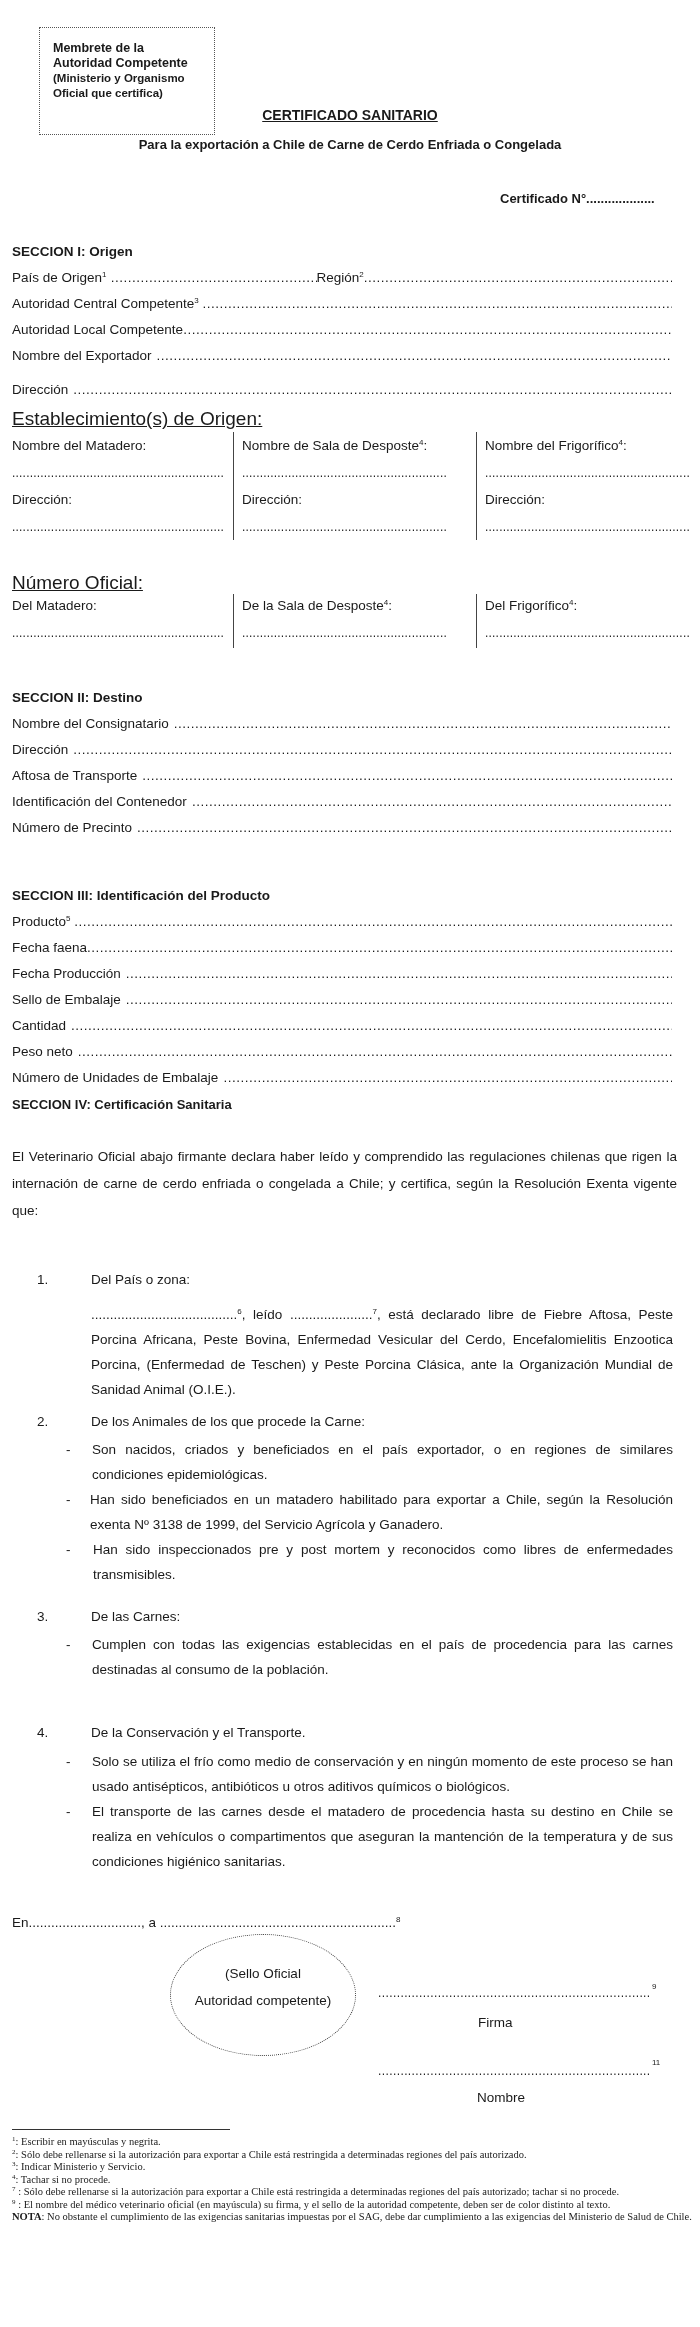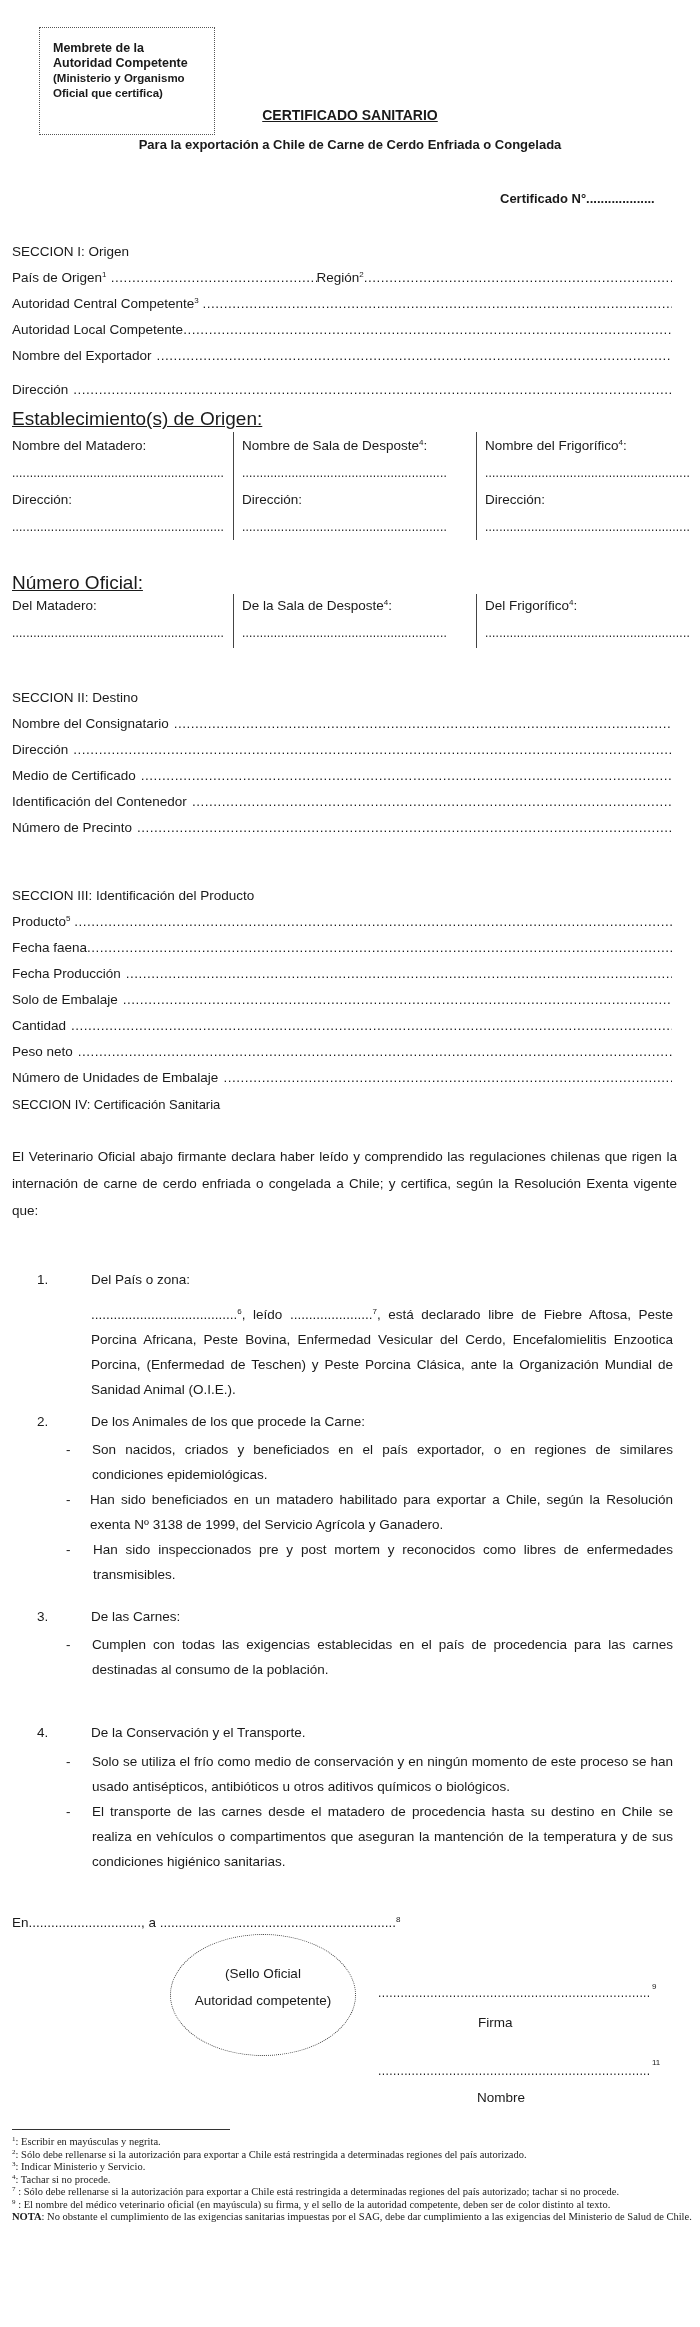--- a/index.html
+++ b/index.html
@@ -17,21 +17,21 @@
   .letterhead .sub { font-weight: bold; font-size: 11.5px; }
   .title {
     left: 0; width: 700px; top: 107px; text-align: center;
     font-weight: bold; font-size: 14px; text-decoration: underline;
   }
   .subtitle {
     left: 0; width: 700px; top: 137px; text-align: center;
     font-weight: bold; font-size: 13px;
   }
   .certno { left: 500px; top: 191px; font-weight: bold; font-size: 13px; white-space: nowrap; }
-  .sec { left: 12px; font-weight: normal; font-size: 13.5px; white-space: nowrap; }
+  .sec { left: 12px; font-weight: bold; font-size: 13.5px; white-space: nowrap; }
   .line {
     left: 12px; width: 660px; font-size: 13.5px; white-space: nowrap; overflow: hidden;
     display: flex; align-items: baseline;
   }
   .line .lbl { flex: 0 0 auto; }
   .line .dots { flex: 1 1 auto; overflow: hidden; letter-spacing: 0.5px; }
   .line .dots::after { content: "................................................................................................................................................................................................"; }
   sup { font-size: 8px; vertical-align: super; line-height: 0; }
   .ul { text-decoration: underline; }
   .sublabel { left: 12px; font-size: 19px; white-space: nowrap; text-align: center; }
@@ -136,21 +136,21 @@
 <div class="abs sec" style="top:690px">SECCION II: Destino</div>
 <div class="abs line" style="top:716px">
   <span class="lbl">Nombre del Consignatario</span>
   <span class="dots" style="padding-left:5px"></span>
 </div>
 <div class="abs line" style="top:742px">
   <span class="lbl">Dirección</span>
   <span class="dots" style="padding-left:5px"></span>
 </div>
 <div class="abs line" style="top:768px">
-  <span class="lbl">Medio de Certificado</span>
+  <span class="lbl">Aftosa de Transporte</span>
   <span class="dots" style="padding-left:5px"></span>
 </div>
 <div class="abs line" style="top:794px">
   <span class="lbl">Identificación del Contenedor</span>
   <span class="dots" style="padding-left:5px"></span>
 </div>
 <div class="abs line" style="top:820px">
   <span class="lbl">Número de Precinto</span>
   <span class="dots" style="padding-left:5px"></span>
 </div>
@@ -162,21 +162,21 @@
 </div>
 <div class="abs line" style="top:940px">
   <span class="lbl">Fecha faena</span>
   <span class="dots"></span>
 </div>
 <div class="abs line" style="top:966px">
   <span class="lbl">Fecha Producción</span>
   <span class="dots" style="padding-left:5px"></span>
 </div>
 <div class="abs line" style="top:992px">
-  <span class="lbl">Solo de Embalaje</span>
+  <span class="lbl">Sello de Embalaje</span>
   <span class="dots" style="padding-left:5px"></span>
 </div>
 <div class="abs line" style="top:1018px">
   <span class="lbl">Cantidad</span>
   <span class="dots" style="padding-left:5px"></span>
 </div>
 <div class="abs line" style="top:1044px">
   <span class="lbl">Peso neto</span>
   <span class="dots" style="padding-left:5px"></span>
 </div>

